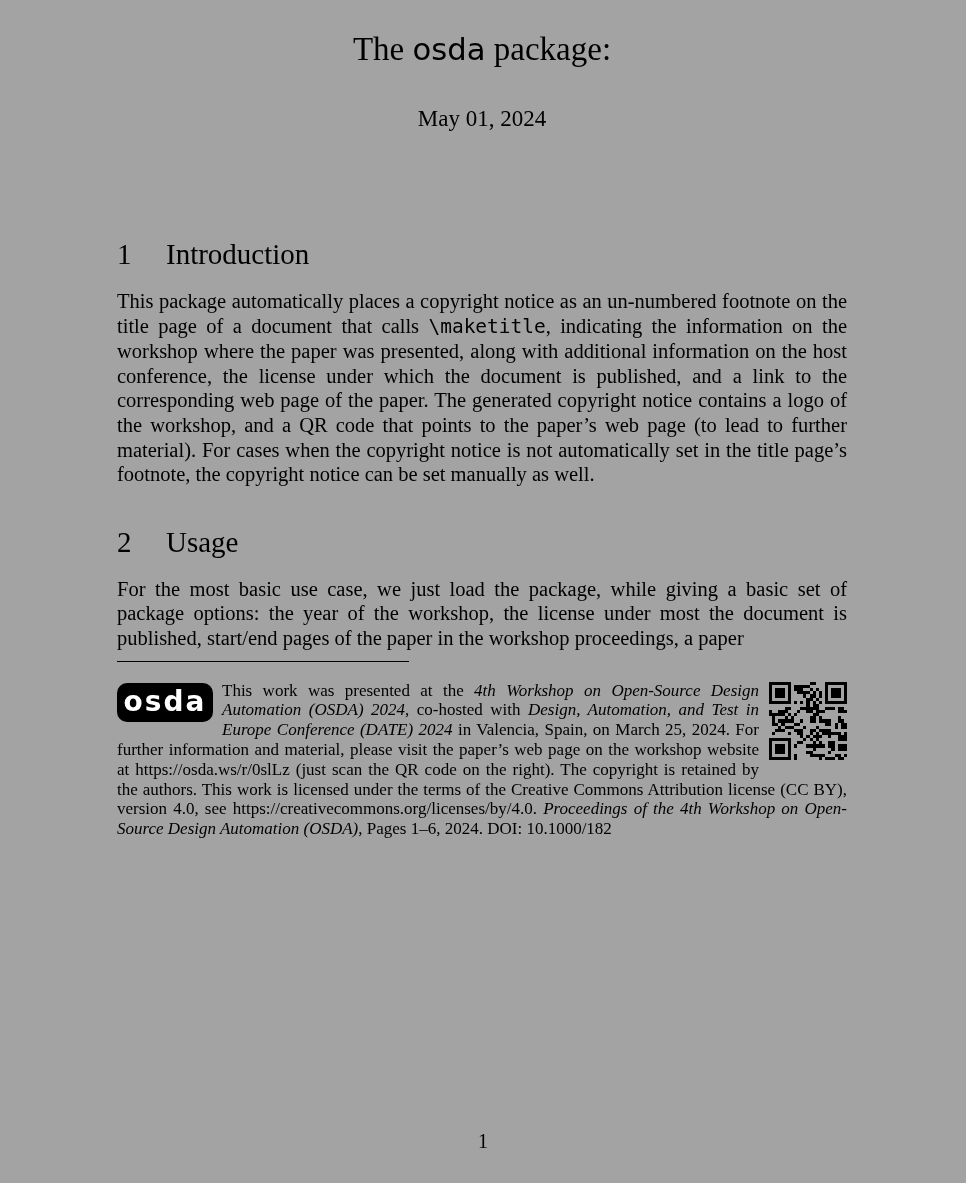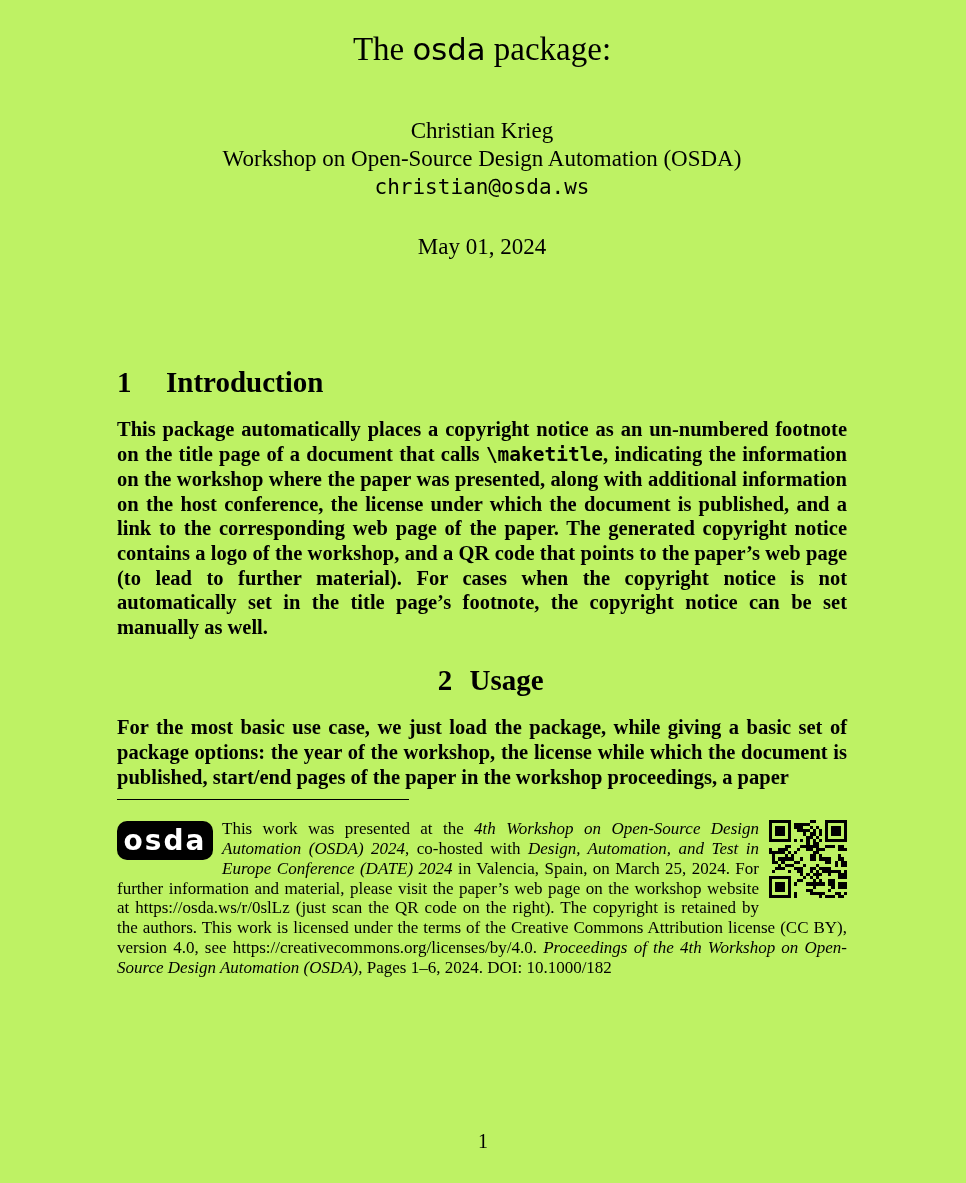--- a/index.html
+++ b/index.html
@@ -1,48 +1,47 @@
 <!DOCTYPE html>
 <html><head>
 <meta charset="utf-8">
 <style>
   html,body{margin:0;padding:0;background:#e8e8e8;}
   .page{
     position:relative;
     width:966px;height:1183px;
     margin:0 auto;
-    background:#bef264;
+    background:#a3a3a3;
     color:#000000;
     font-family:"Liberation Serif", serif;
     overflow:hidden;
   }
   .column{margin-left:117px;width:730px;}
 
   
   .sf{font-family:"DejaVu Sans", sans-serif;font-size:0.93em;}
   .tt{font-family:"DejaVu Sans Mono", monospace;font-size:0.95em;}
   .it{font-style:italic;}
   .bf{font-weight:normal;}
   .sup{vertical-align:super;font-size:0.62em;line-height:0;}
 
   .title-block{padding-top:26px;text-align:center;font-size:33px;line-height:47px;}
   .author-block{margin-top:44px;text-align:center;font-size:23px;line-height:28px;}
   .author-email{font-family:"DejaVu Sans Mono", monospace;font-size:21px;}
   .date-line{margin-top:32px;text-align:center;font-size:23px;line-height:28px;}
 
-  .section-heading{font-weight:bold;font-size:29px;line-height:34px;}
+  .section-heading{font-weight:normal;font-size:29px;line-height:34px;}
   .section-heading.first{margin-top:104px;}
-  .section-heading.second{margin-top:24px;text-align:center;}
+  .section-heading.second{margin-top:38px;}
   .section-heading .num{display:inline-block;min-width:49px;}
 
   .body-para{
     margin-top:18px;
     font-size:20.5px;line-height:24.6px;
     text-align:justify;
-    font-weight:bold;
   }
 
   .footnote-rule{margin-top:10px;width:292px;height:1px;background:#000;}
   .footnote-text{margin-top:4px;font-size:17px;line-height:20px;text-indent:11px;}
 
   .copyright-notice{
     margin-top:19px;
     font-size:17px;line-height:19.8px;
     text-align:justify;
   }
@@ -71,37 +70,32 @@
 </head>
 <body>
 
 <div class="page">
   <div class="column">
 
     <div class="title-block">
       <div><span>The </span><span class="sf">osda</span><span> package:</span></div>
     </div>
 
-    <div class="author-block">
-      <div>Christian Krieg</div>
-      <div>Workshop on Open-Source Design Automation (OSDA)</div>
-      <div class="author-email">christian@osda.ws</div>
-    </div>
 
     <div class="date-line">May 01, 2024</div>
 
     <div class="section-heading first">
       <span class="num">1</span><span>Introduction</span>
     </div>
     <div class="body-para"><span>This package automatically places a copyright notice as an un-numbered footnote on the title page of a document that calls </span><span class="tt">\maketitle</span><span>, indicating the information on the workshop where the paper was presented, along with additional information on the host conference, the license under which the document is published, and a link to the corresponding web page of the paper. The generated copyright notice contains a logo of the workshop, and a QR code that points to the paper’s web page (to lead to further material). For cases when the copyright notice is not automatically set in the title page’s footnote, the copyright notice can be set manually as well.</span></div>
 
     <div class="section-heading second">
       <span class="num">2</span><span>Usage</span>
     </div>
-    <div class="body-para"><span>For the most basic use case, we just load the package, while giving a basic set of package options: the year of the workshop, the license while which the document is published, start/end pages of the paper in the workshop proceedings, a paper</span></div>
+    <div class="body-para"><span>For the most basic use case, we just load the package, while giving a basic set of package options: the year of the workshop, the license under most the document is published, start/end pages of the paper in the workshop proceedings, a paper</span></div>
 
     <div class="footnote-rule"></div>
 
     <div class="copyright-notice">
       <span class="osda-badge">osda</span>
       <span class="qr-box">
           <svg viewBox="0 0 25 25" width="78" height="78" shape-rendering="crispEdges">
             <path d="M0 0h1v1h-1zM1 0h1v1h-1zM2 0h1v1h-1zM3 0h1v1h-1zM4 0h1v1h-1zM5 0h1v1h-1zM6 0h1v1h-1zM13 0h1v1h-1zM14 0h1v1h-1zM18 0h1v1h-1zM19 0h1v1h-1zM20 0h1v1h-1zM21 0h1v1h-1zM22 0h1v1h-1zM23 0h1v1h-1zM24 0h1v1h-1zM0 1h1v1h-1zM6 1h1v1h-1zM8 1h1v1h-1zM9 1h1v1h-1zM10 1h1v1h-1zM11 1h1v1h-1zM12 1h1v1h-1zM18 1h1v1h-1zM24 1h1v1h-1zM0 2h1v1h-1zM2 2h1v1h-1zM3 2h1v1h-1zM4 2h1v1h-1zM6 2h1v1h-1zM8 2h1v1h-1zM9 2h1v1h-1zM10 2h1v1h-1zM13 2h1v1h-1zM15 2h1v1h-1zM18 2h1v1h-1zM20 2h1v1h-1zM21 2h1v1h-1zM22 2h1v1h-1zM24 2h1v1h-1zM0 3h1v1h-1zM2 3h1v1h-1zM3 3h1v1h-1zM4 3h1v1h-1zM6 3h1v1h-1zM9 3h1v1h-1zM10 3h1v1h-1zM11 3h1v1h-1zM12 3h1v1h-1zM14 3h1v1h-1zM16 3h1v1h-1zM18 3h1v1h-1zM20 3h1v1h-1zM21 3h1v1h-1zM22 3h1v1h-1zM24 3h1v1h-1zM0 4h1v1h-1zM2 4h1v1h-1zM3 4h1v1h-1zM4 4h1v1h-1zM6 4h1v1h-1zM11 4h1v1h-1zM13 4h1v1h-1zM14 4h1v1h-1zM16 4h1v1h-1zM18 4h1v1h-1zM20 4h1v1h-1zM21 4h1v1h-1zM22 4h1v1h-1zM24 4h1v1h-1zM0 5h1v1h-1zM6 5h1v1h-1zM12 5h1v1h-1zM13 5h1v1h-1zM15 5h1v1h-1zM18 5h1v1h-1zM24 5h1v1h-1zM0 6h1v1h-1zM1 6h1v1h-1zM2 6h1v1h-1zM3 6h1v1h-1zM4 6h1v1h-1zM5 6h1v1h-1zM6 6h1v1h-1zM8 6h1v1h-1zM10 6h1v1h-1zM12 6h1v1h-1zM14 6h1v1h-1zM16 6h1v1h-1zM18 6h1v1h-1zM19 6h1v1h-1zM20 6h1v1h-1zM21 6h1v1h-1zM22 6h1v1h-1zM23 6h1v1h-1zM24 6h1v1h-1zM12 7h1v1h-1zM14 7h1v1h-1zM15 7h1v1h-1zM5 8h1v1h-1zM6 8h1v1h-1zM10 8h1v1h-1zM11 8h1v1h-1zM12 8h1v1h-1zM13 8h1v1h-1zM14 8h1v1h-1zM15 8h1v1h-1zM18 8h1v1h-1zM19 8h1v1h-1zM20 8h1v1h-1zM22 8h1v1h-1zM23 8h1v1h-1zM0 9h1v1h-1zM3 9h1v1h-1zM4 9h1v1h-1zM5 9h1v1h-1zM9 9h1v1h-1zM12 9h1v1h-1zM13 9h1v1h-1zM15 9h1v1h-1zM16 9h1v1h-1zM17 9h1v1h-1zM22 9h1v1h-1zM23 9h1v1h-1zM24 9h1v1h-1zM0 10h1v1h-1zM1 10h1v1h-1zM2 10h1v1h-1zM3 10h1v1h-1zM4 10h1v1h-1zM6 10h1v1h-1zM8 10h1v1h-1zM14 10h1v1h-1zM15 10h1v1h-1zM1 11h1v1h-1zM5 11h1v1h-1zM7 11h1v1h-1zM13 11h1v1h-1zM14 11h1v1h-1zM16 11h1v1h-1zM22 11h1v1h-1zM1 12h1v1h-1zM3 12h1v1h-1zM4 12h1v1h-1zM5 12h1v1h-1zM6 12h1v1h-1zM7 12h1v1h-1zM10 12h1v1h-1zM13 12h1v1h-1zM14 12h1v1h-1zM16 12h1v1h-1zM17 12h1v1h-1zM18 12h1v1h-1zM19 12h1v1h-1zM22 12h1v1h-1zM23 12h1v1h-1zM1 13h1v1h-1zM2 13h1v1h-1zM4 13h1v1h-1zM8 13h1v1h-1zM9 13h1v1h-1zM18 13h1v1h-1zM19 13h1v1h-1zM21 13h1v1h-1zM23 13h1v1h-1zM24 13h1v1h-1zM3 14h1v1h-1zM5 14h1v1h-1zM6 14h1v1h-1zM7 14h1v1h-1zM11 14h1v1h-1zM15 14h1v1h-1zM21 14h1v1h-1zM23 14h1v1h-1zM24 14h1v1h-1zM2 15h1v1h-1zM3 15h1v1h-1zM4 15h1v1h-1zM8 15h1v1h-1zM9 15h1v1h-1zM10 15h1v1h-1zM13 15h1v1h-1zM14 15h1v1h-1zM16 15h1v1h-1zM17 15h1v1h-1zM18 15h1v1h-1zM19 15h1v1h-1zM1 16h1v1h-1zM6 16h1v1h-1zM9 16h1v1h-1zM10 16h1v1h-1zM13 16h1v1h-1zM15 16h1v1h-1zM17 16h1v1h-1zM18 16h1v1h-1zM19 16h1v1h-1zM20 16h1v1h-1zM21 16h1v1h-1zM22 16h1v1h-1zM24 16h1v1h-1zM10 17h1v1h-1zM12 17h1v1h-1zM14 17h1v1h-1zM15 17h1v1h-1zM16 17h1v1h-1zM19 17h1v1h-1zM22 17h1v1h-1zM23 17h1v1h-1zM24 17h1v1h-1zM0 18h1v1h-1zM1 18h1v1h-1zM2 18h1v1h-1zM3 18h1v1h-1zM4 18h1v1h-1zM5 18h1v1h-1zM6 18h1v1h-1zM11 18h1v1h-1zM13 18h1v1h-1zM15 18h1v1h-1zM22 18h1v1h-1zM23 18h1v1h-1zM24 18h1v1h-1zM0 19h1v1h-1zM6 19h1v1h-1zM9 19h1v1h-1zM10 19h1v1h-1zM14 19h1v1h-1zM16 19h1v1h-1zM19 19h1v1h-1zM20 19h1v1h-1zM0 20h1v1h-1zM2 20h1v1h-1zM3 20h1v1h-1zM4 20h1v1h-1zM6 20h1v1h-1zM8 20h1v1h-1zM12 20h1v1h-1zM13 20h1v1h-1zM14 20h1v1h-1zM15 20h1v1h-1zM16 20h1v1h-1zM17 20h1v1h-1zM19 20h1v1h-1zM20 20h1v1h-1zM22 20h1v1h-1zM23 20h1v1h-1zM24 20h1v1h-1zM0 21h1v1h-1zM2 21h1v1h-1zM3 21h1v1h-1zM4 21h1v1h-1zM6 21h1v1h-1zM14 21h1v1h-1zM20 21h1v1h-1zM22 21h1v1h-1zM23 21h1v1h-1zM24 21h1v1h-1zM0 22h1v1h-1zM2 22h1v1h-1zM3 22h1v1h-1zM4 22h1v1h-1zM6 22h1v1h-1zM12 22h1v1h-1zM13 22h1v1h-1zM19 22h1v1h-1zM0 23h1v1h-1zM6 23h1v1h-1zM8 23h1v1h-1zM13 23h1v1h-1zM14 23h1v1h-1zM15 23h1v1h-1zM16 23h1v1h-1zM17 23h1v1h-1zM21 23h1v1h-1zM22 23h1v1h-1zM24 23h1v1h-1zM0 24h1v1h-1zM1 24h1v1h-1zM2 24h1v1h-1zM3 24h1v1h-1zM4 24h1v1h-1zM5 24h1v1h-1zM6 24h1v1h-1zM8 24h1v1h-1zM16 24h1v1h-1zM18 24h1v1h-1zM19 24h1v1h-1zM20 24h1v1h-1zM22 24h1v1h-1zM23 24h1v1h-1z" fill="#000"></path>
           </svg>
         </span>

